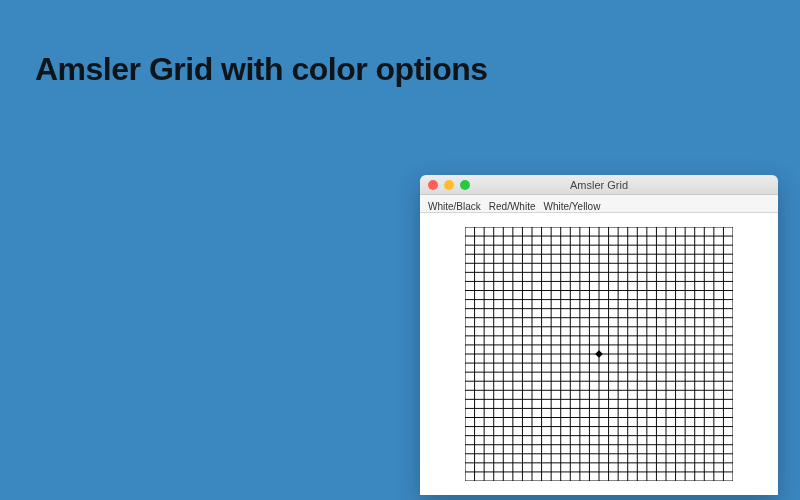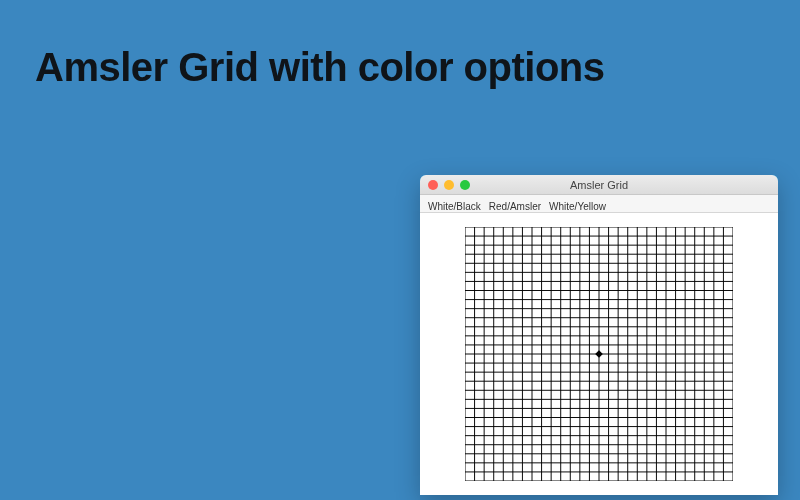--- a/index.html
+++ b/index.html
@@ -6,23 +6,23 @@
     body {
       width: 800px;
       height: 500px;
       background: #3b87c0;
       font-family: -apple-system, BlinkMacSystemFont, "Helvetica Neue", Arial, sans-serif;
       position: relative;
       overflow: hidden;
     }
     .headline {
       position: absolute;
-      top: 45px;
+      top: 51px;
       left: 35px;
-      font-size: 40px;
+      font-size: 32px;
       font-weight: 800;
       color: #0f1419;
       letter-spacing: -0.5px;
     }
     .app-window {
       position: absolute;
       top: 175px;
       left: 420px;
       width: 358px;
       height: 320px;
@@ -107,21 +107,21 @@
   <div class="titlebar">
     <div class="traffic-lights">
       <div class="traffic-light tl-close"></div>
       <div class="traffic-light tl-min"></div>
       <div class="traffic-light tl-max"></div>
     </div>
     <div class="window-title">Amsler Grid</div>
   </div>
   <div class="menubar">
     <span class="menu-item">White/Black</span>
-    <span class="menu-item">Red/Amsler</span>
+    <span class="menu-item">Red/White</span>
     <span class="menu-item">White/Yellow</span>
   </div>
   <div class="content">
     <div class="grid-wrap">
       <svg id="grid-svg" viewBox="0 0 280 266" preserveAspectRatio="none">
           <rect x="0" y="0" width="280" height="266" fill="#ffffff"></rect>
           <line x1="0" y1="0" x2="0" y2="266" stroke="#000000" stroke-width="1"></line>
           <line x1="10" y1="0" x2="10" y2="266" stroke="#000000" stroke-width="1"></line>
           <line x1="20" y1="0" x2="20" y2="266" stroke="#000000" stroke-width="1"></line>
           <line x1="30" y1="0" x2="30" y2="266" stroke="#000000" stroke-width="1"></line>

